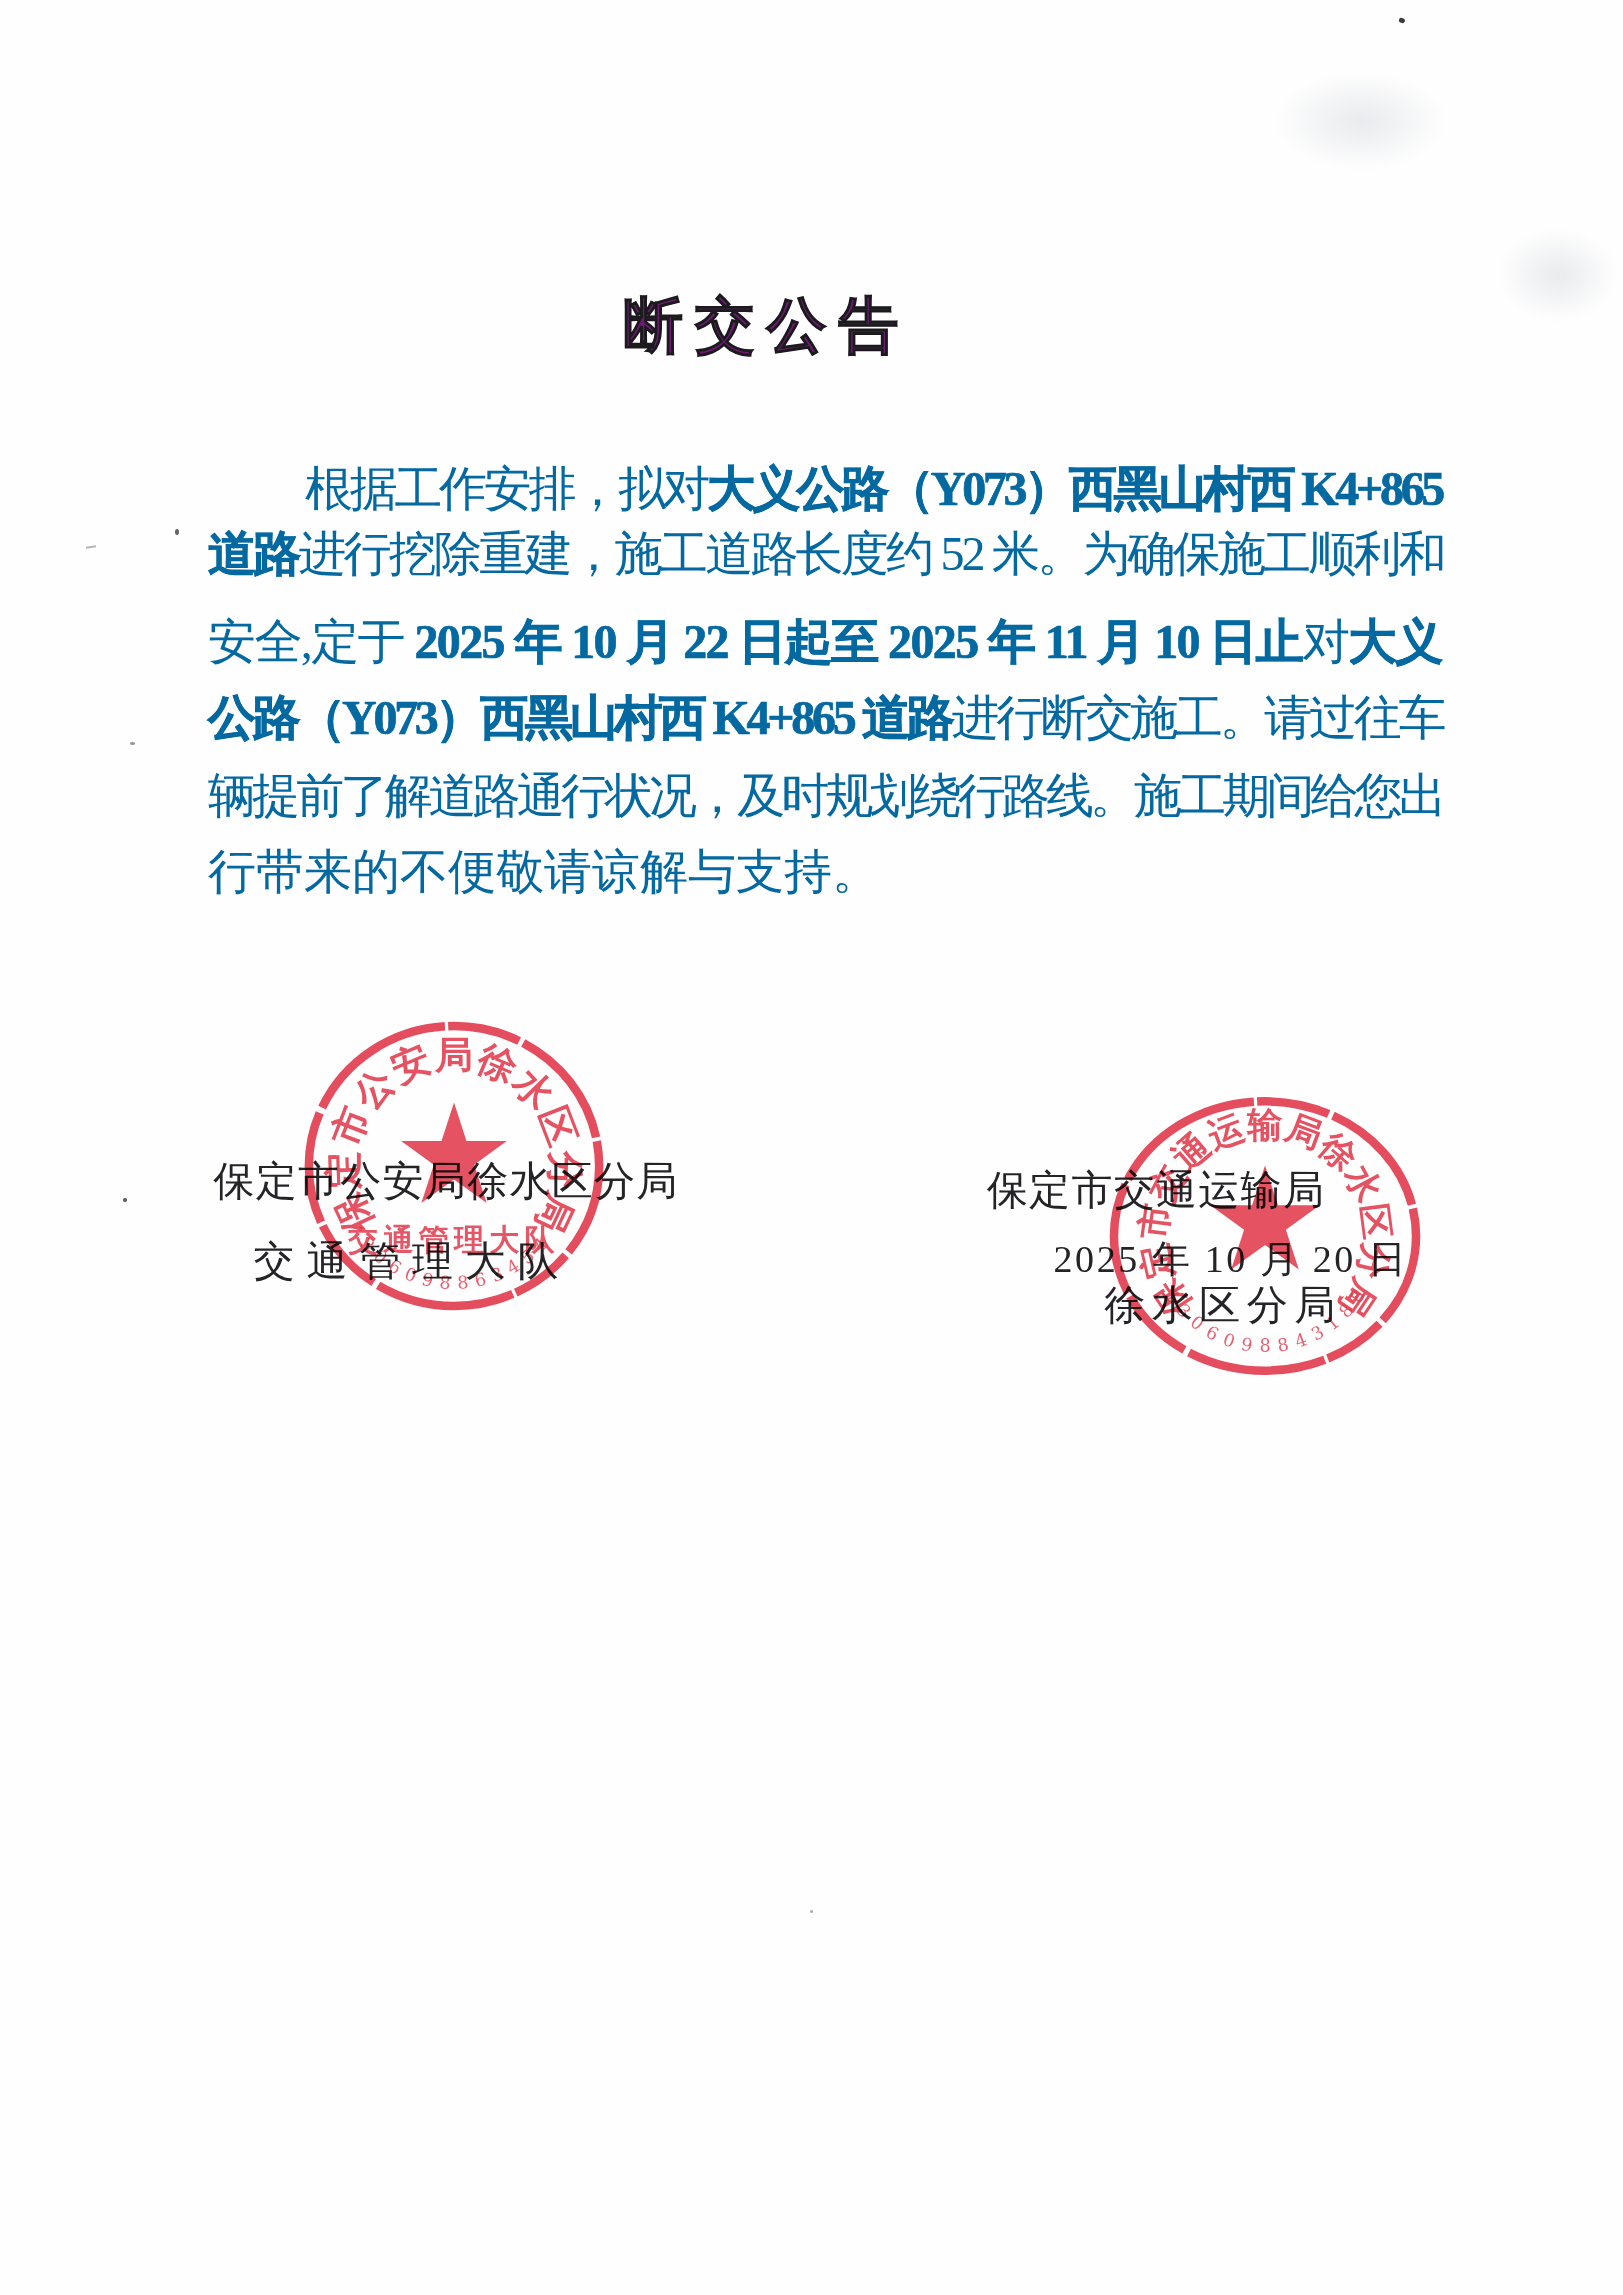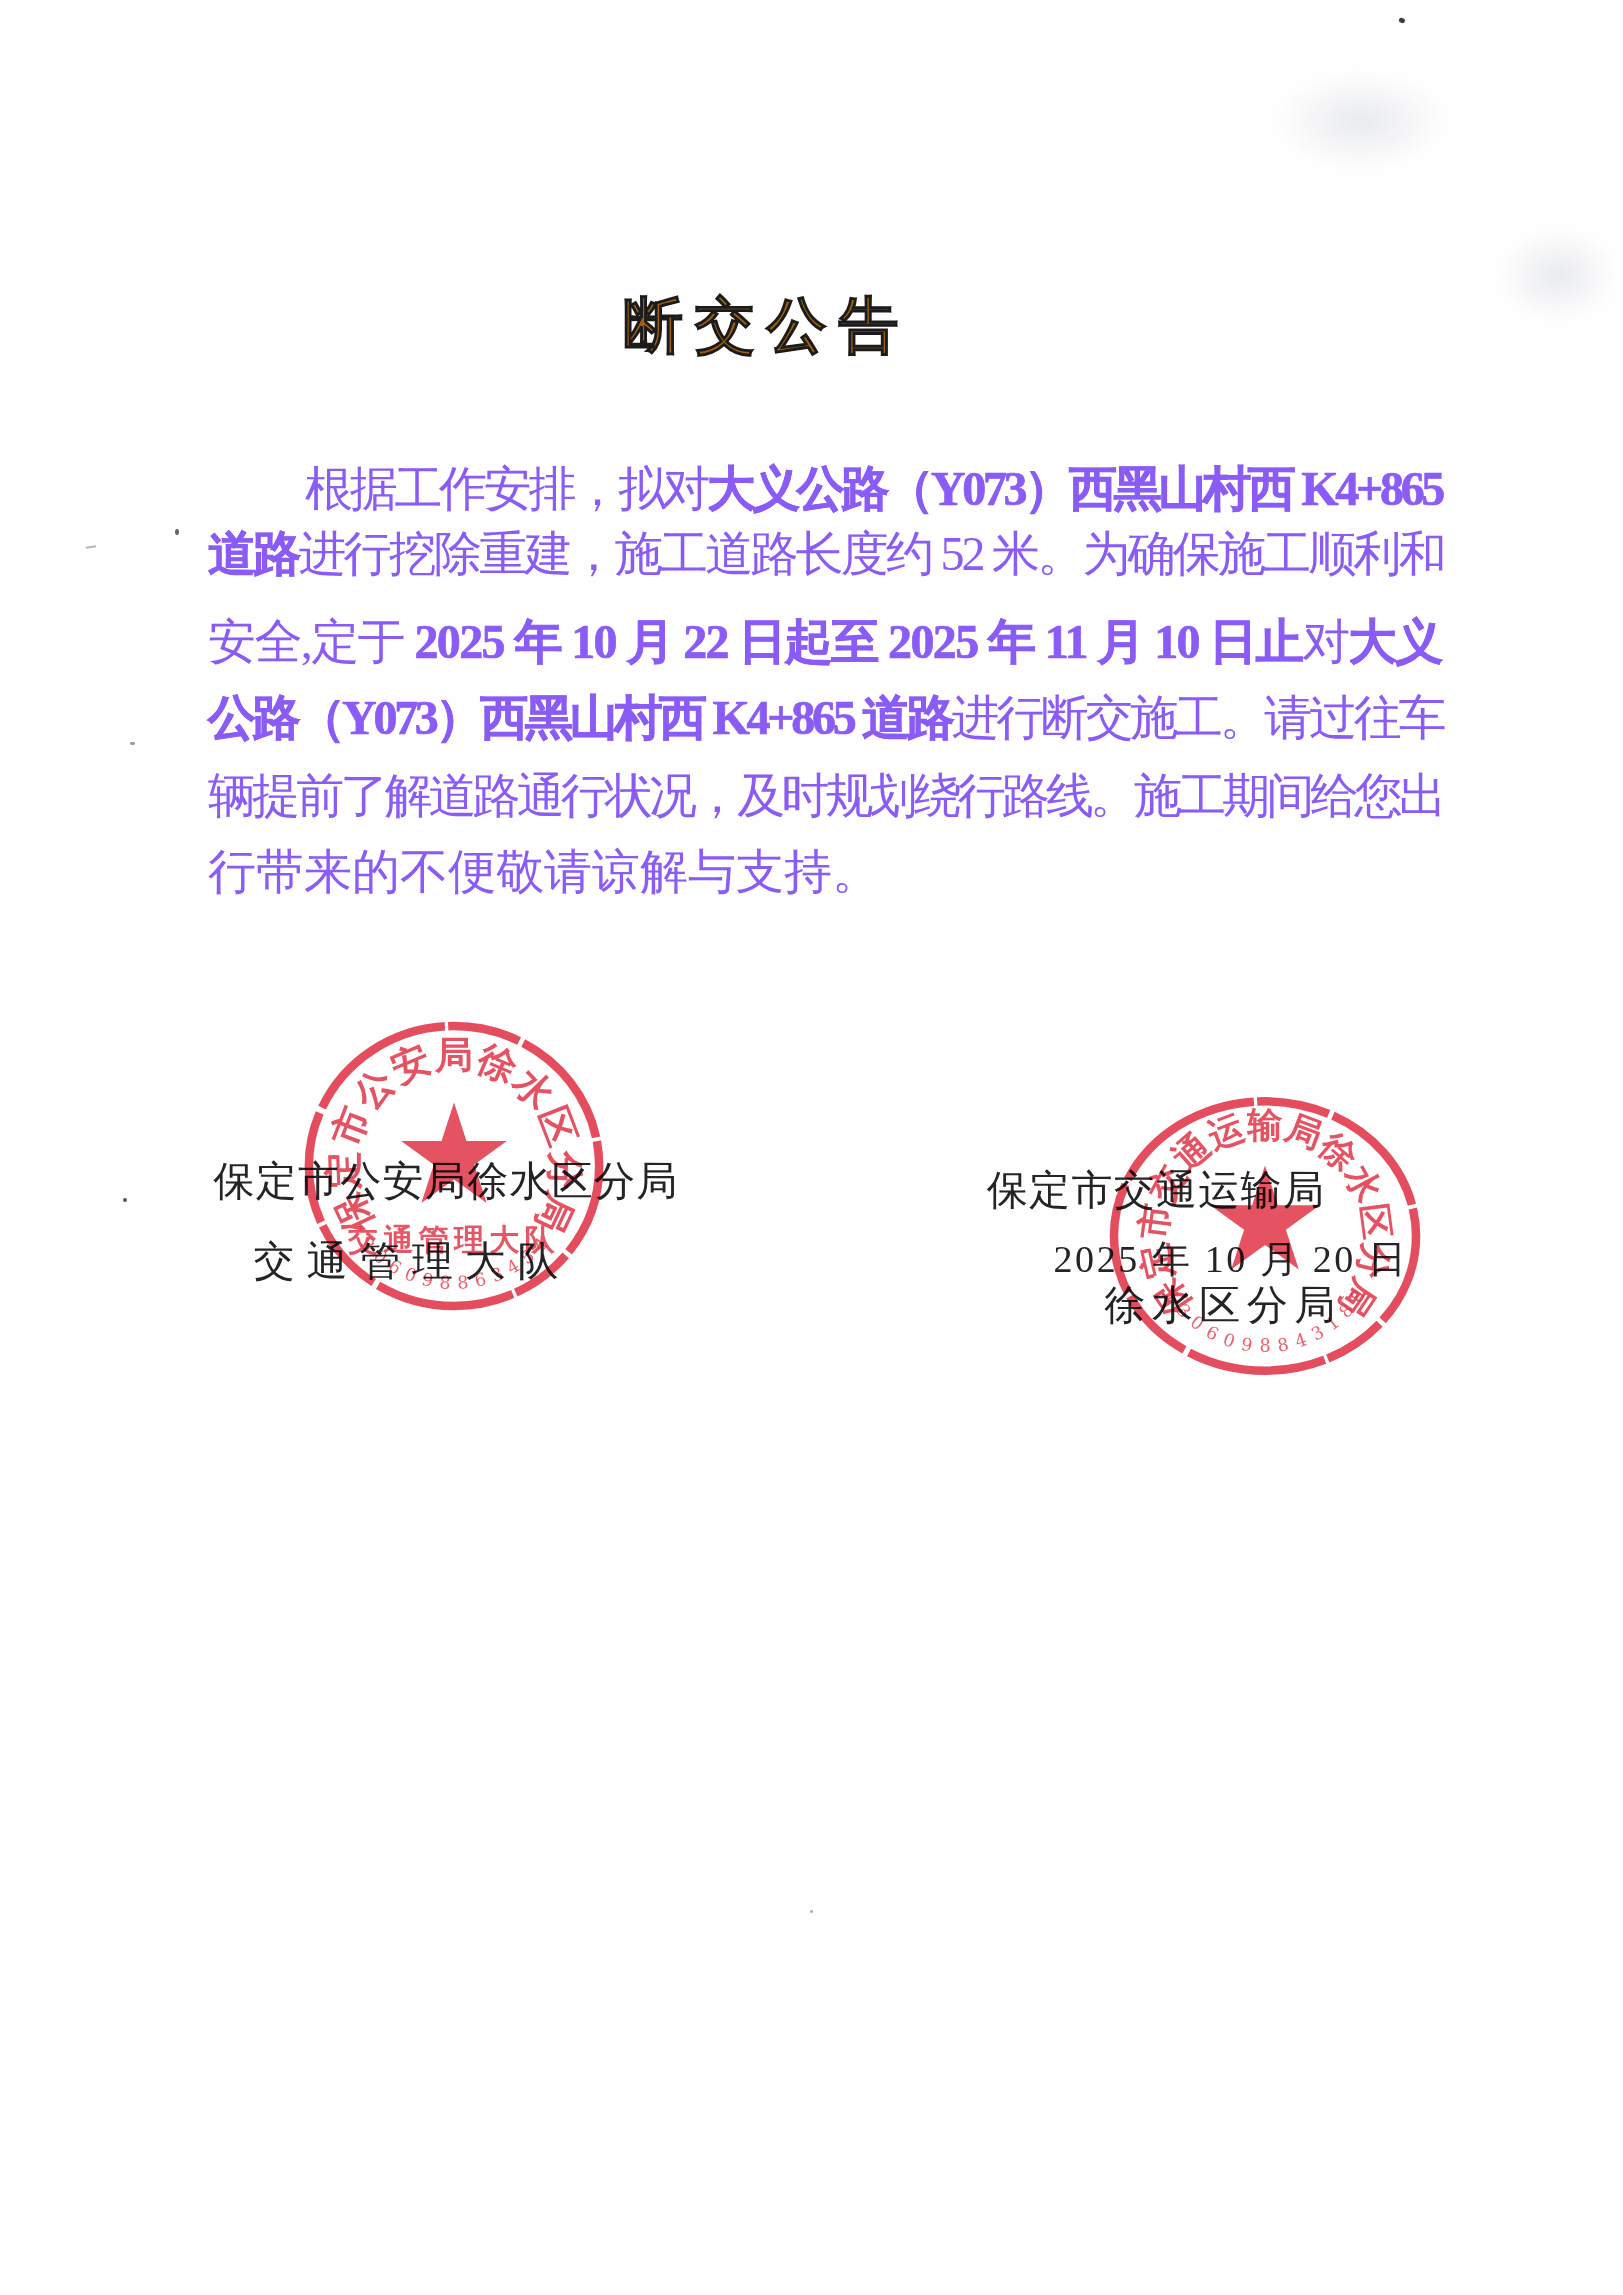--- a/index.html
+++ b/index.html
@@ -9,30 +9,30 @@
     background:#fefefe;
     overflow:hidden;
     font-family:"Liberation Serif","DejaVu Serif",serif;
   }
   .doc-title{
     position:absolute;
     left:623px;top:293px;
     font-size:60px;line-height:1.1;
     font-weight:700;
     letter-spacing:11.8px;
-    color:#a16207;
+    color:#701a75;
     -webkit-text-stroke:1px #1b1b1d;
     white-space:nowrap;
   }
   .body-line{
     position:absolute;
     left:208px;
     font-size:48px;
     line-height:1;
-    color:#8b5cf6;
+    color:#0369a1;
     white-space:nowrap;
     mix-blend-mode:multiply;
   }
   .seg{font-weight:400;}
   .seg-bold{
     font-weight:700;
     -webkit-text-stroke:0.7px currentColor;
   }
   .sig-text{
     position:absolute;

